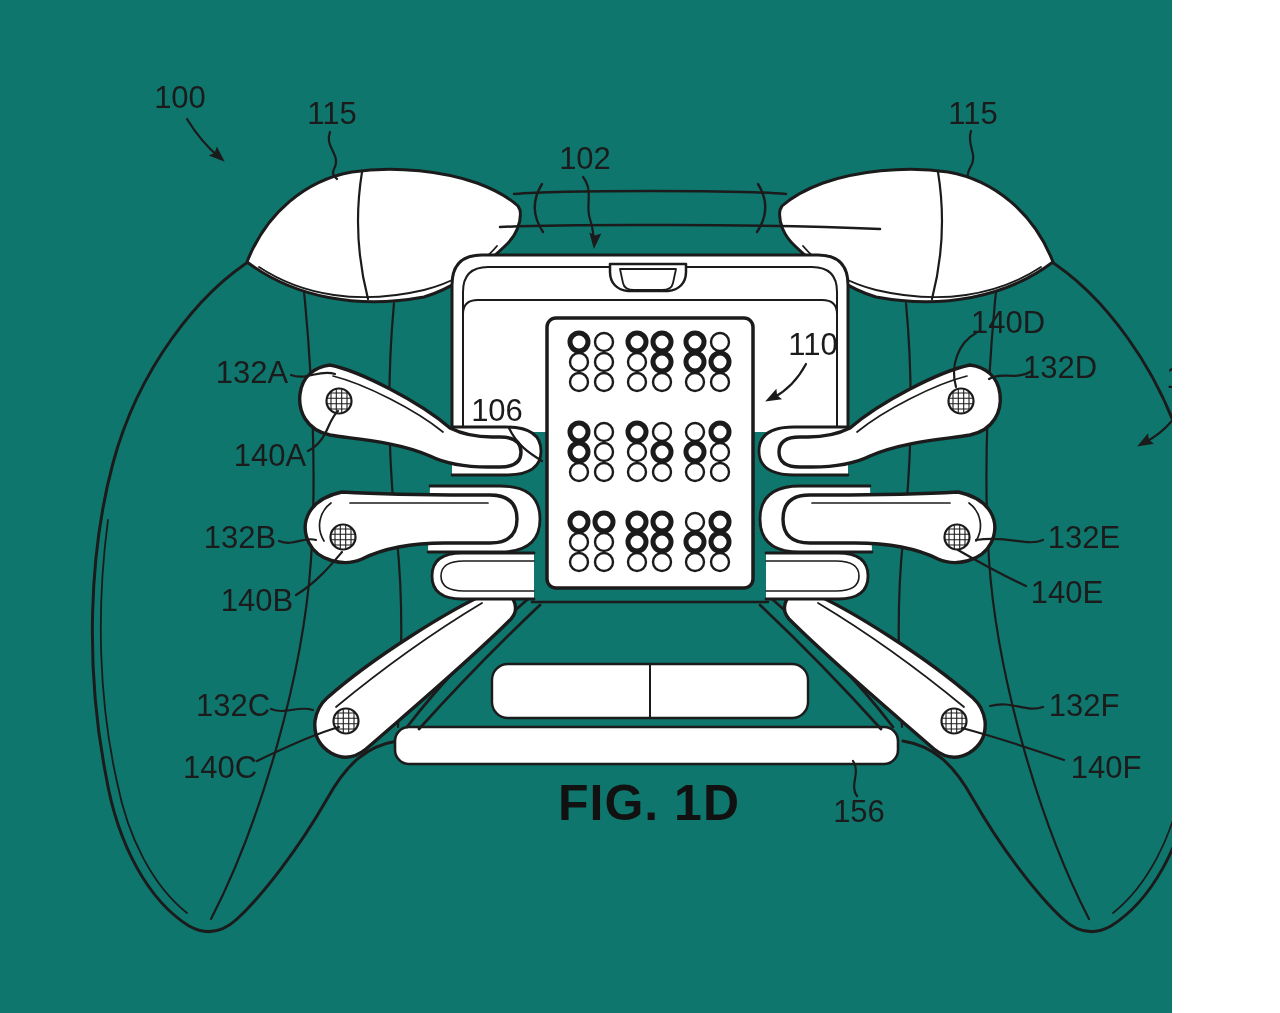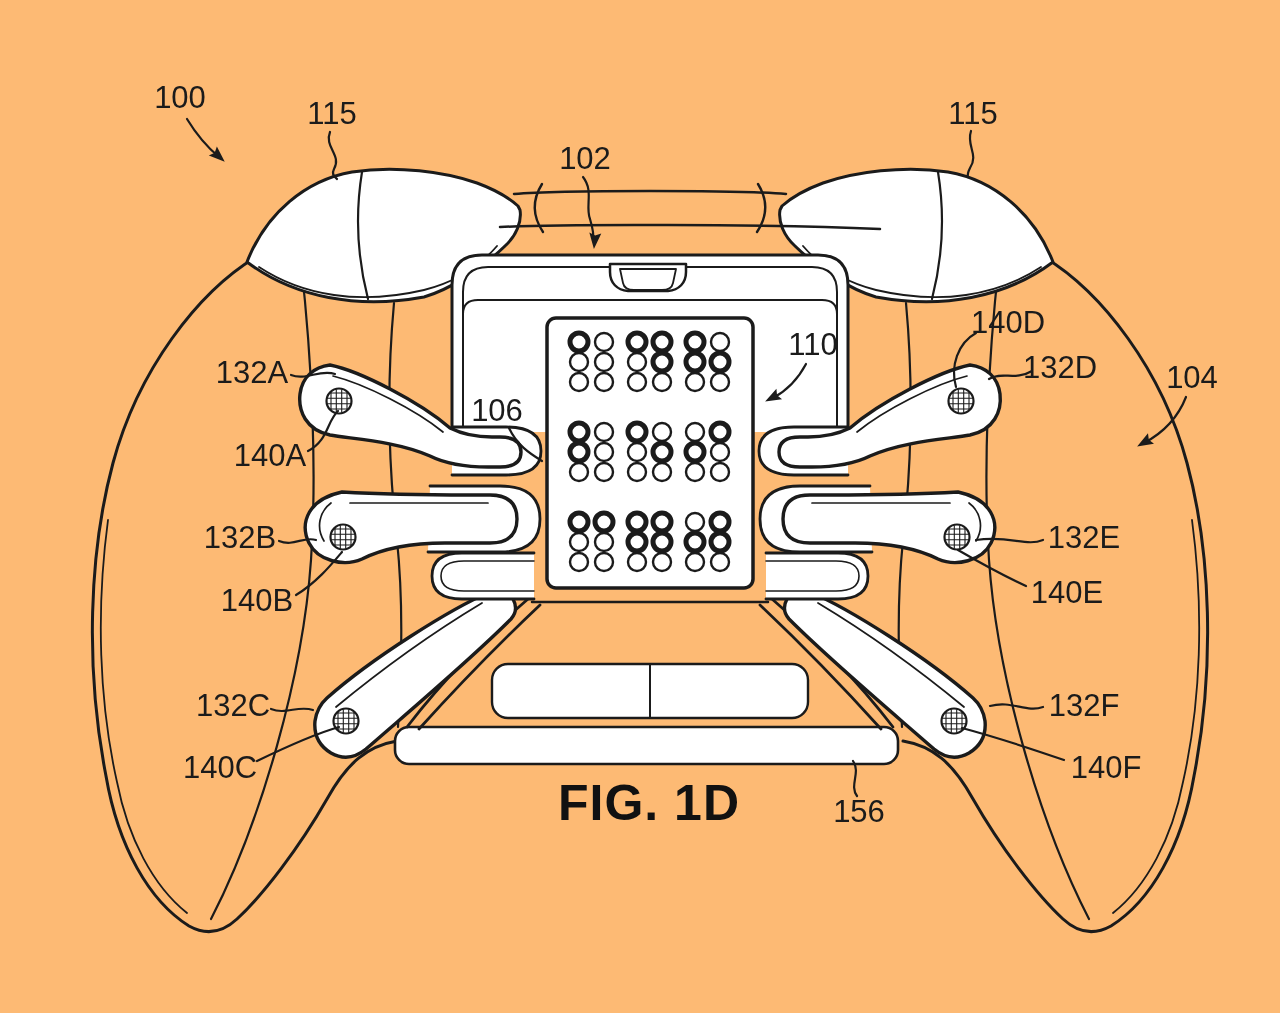--- a/index.html
+++ b/index.html
@@ -1,16 +1,16 @@
 <!DOCTYPE html>
 <html><head>
 <meta charset="utf-8">
 <style>
   html,body{margin:0;padding:0;background:#fff;}
-  .stage{width:1280px;height:1013px;position:relative;background:#fdba74;overflow:hidden;}
+  .stage{width:1172px;height:1013px;position:relative;background:#0f766e;overflow:hidden;}
   svg{display:block;}
   .ln{fill:none;stroke:#1b1b1b;stroke-linecap:round;stroke-linejoin:round;}
   .wh{fill:#ffffff;stroke:#1b1b1b;stroke-linecap:round;stroke-linejoin:round;}
   .ld{fill:none;stroke:#1b1b1b;stroke-width:2.2;stroke-linecap:round;}
   .ah{fill:#1b1b1b;stroke:none;}
   .ref{font:31px "Liberation Sans", sans-serif;fill:#1b1b1b;text-anchor:middle;}
   .fig{font:bold 50px "Liberation Sans", sans-serif;fill:#111;text-anchor:middle;letter-spacing:1px;}
 </style>
 </head>
 <body>

